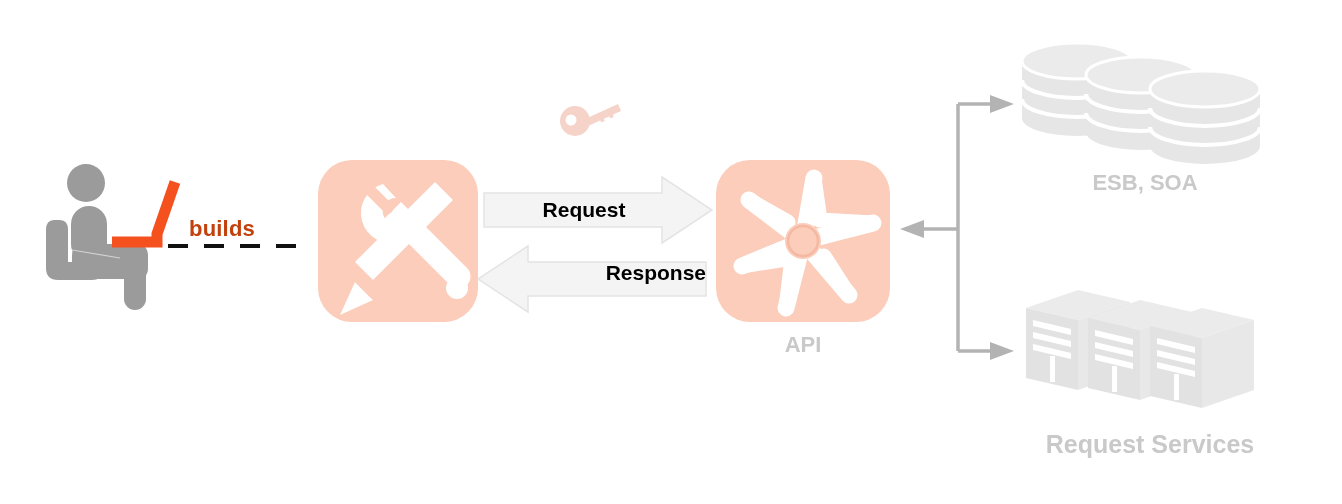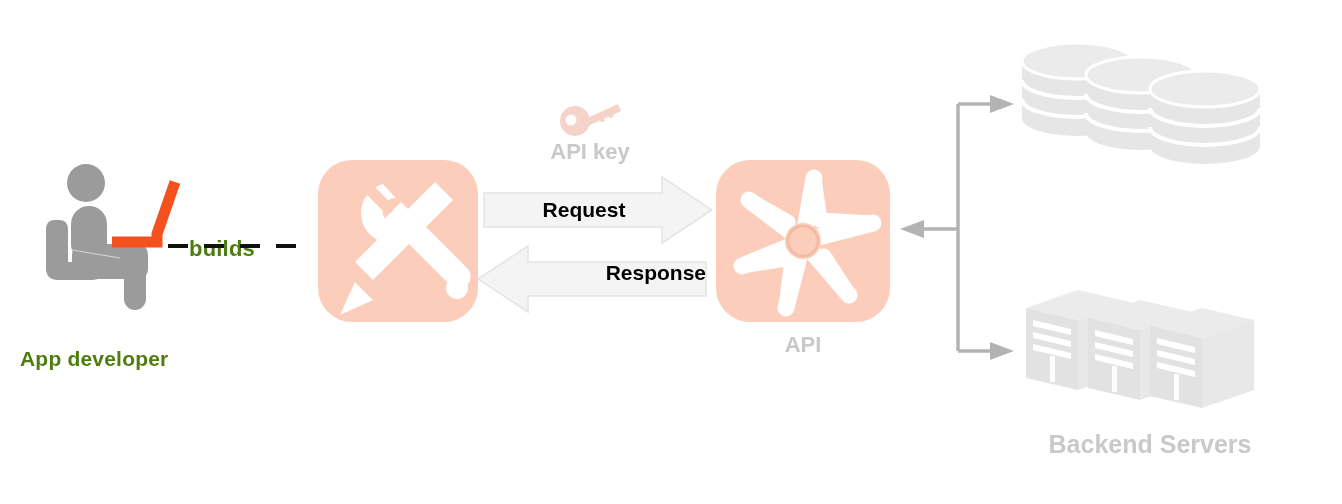--- a/index.html
+++ b/index.html
@@ -16,24 +16,23 @@
     height: 504px;
     background: #ffffff;
     overflow: hidden;
   }
   .abs { position: absolute; }
 
   
   .lbl-dark {
     font-size: 21px;
     font-weight: bold;
-    color: #4d7c0f;
+    color: #c2410c;
     white-space: nowrap;
     letter-spacing: 0.2px;
-    margin-top: 20px;
   }
   .lbl-gray {
     font-size: 22px;
     font-weight: bold;
     color: #c9c9c9;
     white-space: nowrap;
     text-align: center;
   }
   .lbl-gray-lg {
     font-size: 25px;
@@ -82,21 +81,20 @@
                q-12,0 -12,-12 l0,-11 q0,-12 12,-12 z" fill="#9b9b9b"></path>
 
       <rect x="84" y="100" width="22" height="50" rx="11" fill="#9b9b9b"></rect>
 
       <path d="M32,90 l48,8" stroke="#ffffff" stroke-width="1.2" opacity="0.55" fill="none"></path>
 
       <path d="M72,82 l45,0 l0,-8 l18,-52" fill="none" stroke="#f4511e" stroke-width="11" stroke-linecap="butt" stroke-linejoin="miter"></path>
     </svg>
   </div>
 
-  <div class="abs lbl-dark" style="left:20px; top:327px;">App developer</div>
 
   <div class="abs lbl-dark" style="left:189px; top:216px; font-size:22px;">builds</div>
 
   <div class="abs" style="left:168px; top:242px; width:140px; height:8px;">
     <svg width="140" height="8" viewBox="0 0 140 8">
       <line x1="0" y1="4" x2="140" y2="4" stroke="#111111" stroke-width="4" stroke-dasharray="20 16" stroke-linecap="butt"></line>
     </svg>
   </div>
 
   <div class="abs tile" style="left:318px; top:160px; width:160px; height:162px;">
@@ -142,21 +140,20 @@
     <svg width="64" height="36" viewBox="0 0 64 36">
       <g fill="#f6d3c9">
         <circle cx="17" cy="22" r="15"></circle>
         <path d="M27,20 L60,5 L63,12 L30,27 Z"></path>
         <rect x="41" y="14" width="4" height="9" transform="rotate(-24 43 18)"></rect>
         <rect x="50" y="10" width="4" height="9" transform="rotate(-24 52 14)"></rect>
       </g>
       <circle cx="13" cy="21" r="5.5" fill="#ffffff"></circle>
     </svg>
   </div>
-  <div class="abs lbl-gray" style="left:500px; top:139px; width:180px;">API key</div>
 
   <div class="abs tile" style="left:716px; top:160px; width:174px; height:162px;">
     <svg width="174" height="162" viewBox="0 0 174 162">
       <g stroke="#ffffff" stroke-width="17" stroke-linecap="round" stroke-linejoin="round" fill="none">
 
         <path d="M87,81 L98,18"></path>
         <path d="M87,81 L33,40"></path>
         <path d="M87,81 L157,63"></path>
         <path d="M87,81 L26,106"></path>
         <path d="M87,81 L133,135"></path>
@@ -206,20 +203,21 @@
           <path d="M0,60 a55,18 0 0 0 110,0" fill="none" stroke="#ffffff" stroke-width="4"></path>
           <ellipse cx="55" cy="22" rx="55" ry="18" fill="none" stroke="#ffffff" stroke-width="3"></ellipse>
         </g>
       </defs>
       <use href="#dbstack" x="0" y="4"></use>
       <use href="#dbstack" x="64" y="18"></use>
       <use href="#dbstack" x="128" y="32"></use>
     </svg>
   </div>
   <div class="abs lbl-multiline" style="left:1020px; top:168px; width:250px;">
+    <div>ESB, SOA</div>
   </div>
 
   <div class="abs" style="left:1026px; top:282px; width:240px; height:122px;">
     <svg width="240" height="122" viewBox="0 0 240 122">
       <defs>
         <g id="rack">
 
           <polygon points="0,18 52,0 104,12 52,30" fill="#ebebeb"></polygon>
 
           <polygon points="0,18 52,30 52,100 0,88" fill="#e2e2e2"></polygon>
@@ -230,15 +228,15 @@
           <polygon points="7,42 45,51 45,57 7,48" fill="#ffffff"></polygon>
           <polygon points="7,54 45,63 45,69 7,60" fill="#ffffff"></polygon>
           <rect x="24" y="66" width="5" height="26" fill="#ffffff"></rect>
         </g>
       </defs>
       <use href="#rack" x="0" y="8"></use>
       <use href="#rack" x="62" y="18"></use>
       <use href="#rack" x="124" y="26"></use>
     </svg>
   </div>
-  <div class="abs lbl-gray-lg" style="left:1010px; top:430px; width:280px;">Backend Servers</div>
+  <div class="abs lbl-gray-lg" style="left:1010px; top:430px; width:280px;">Request Services</div>
 
 </div>
 
 </body></html>

